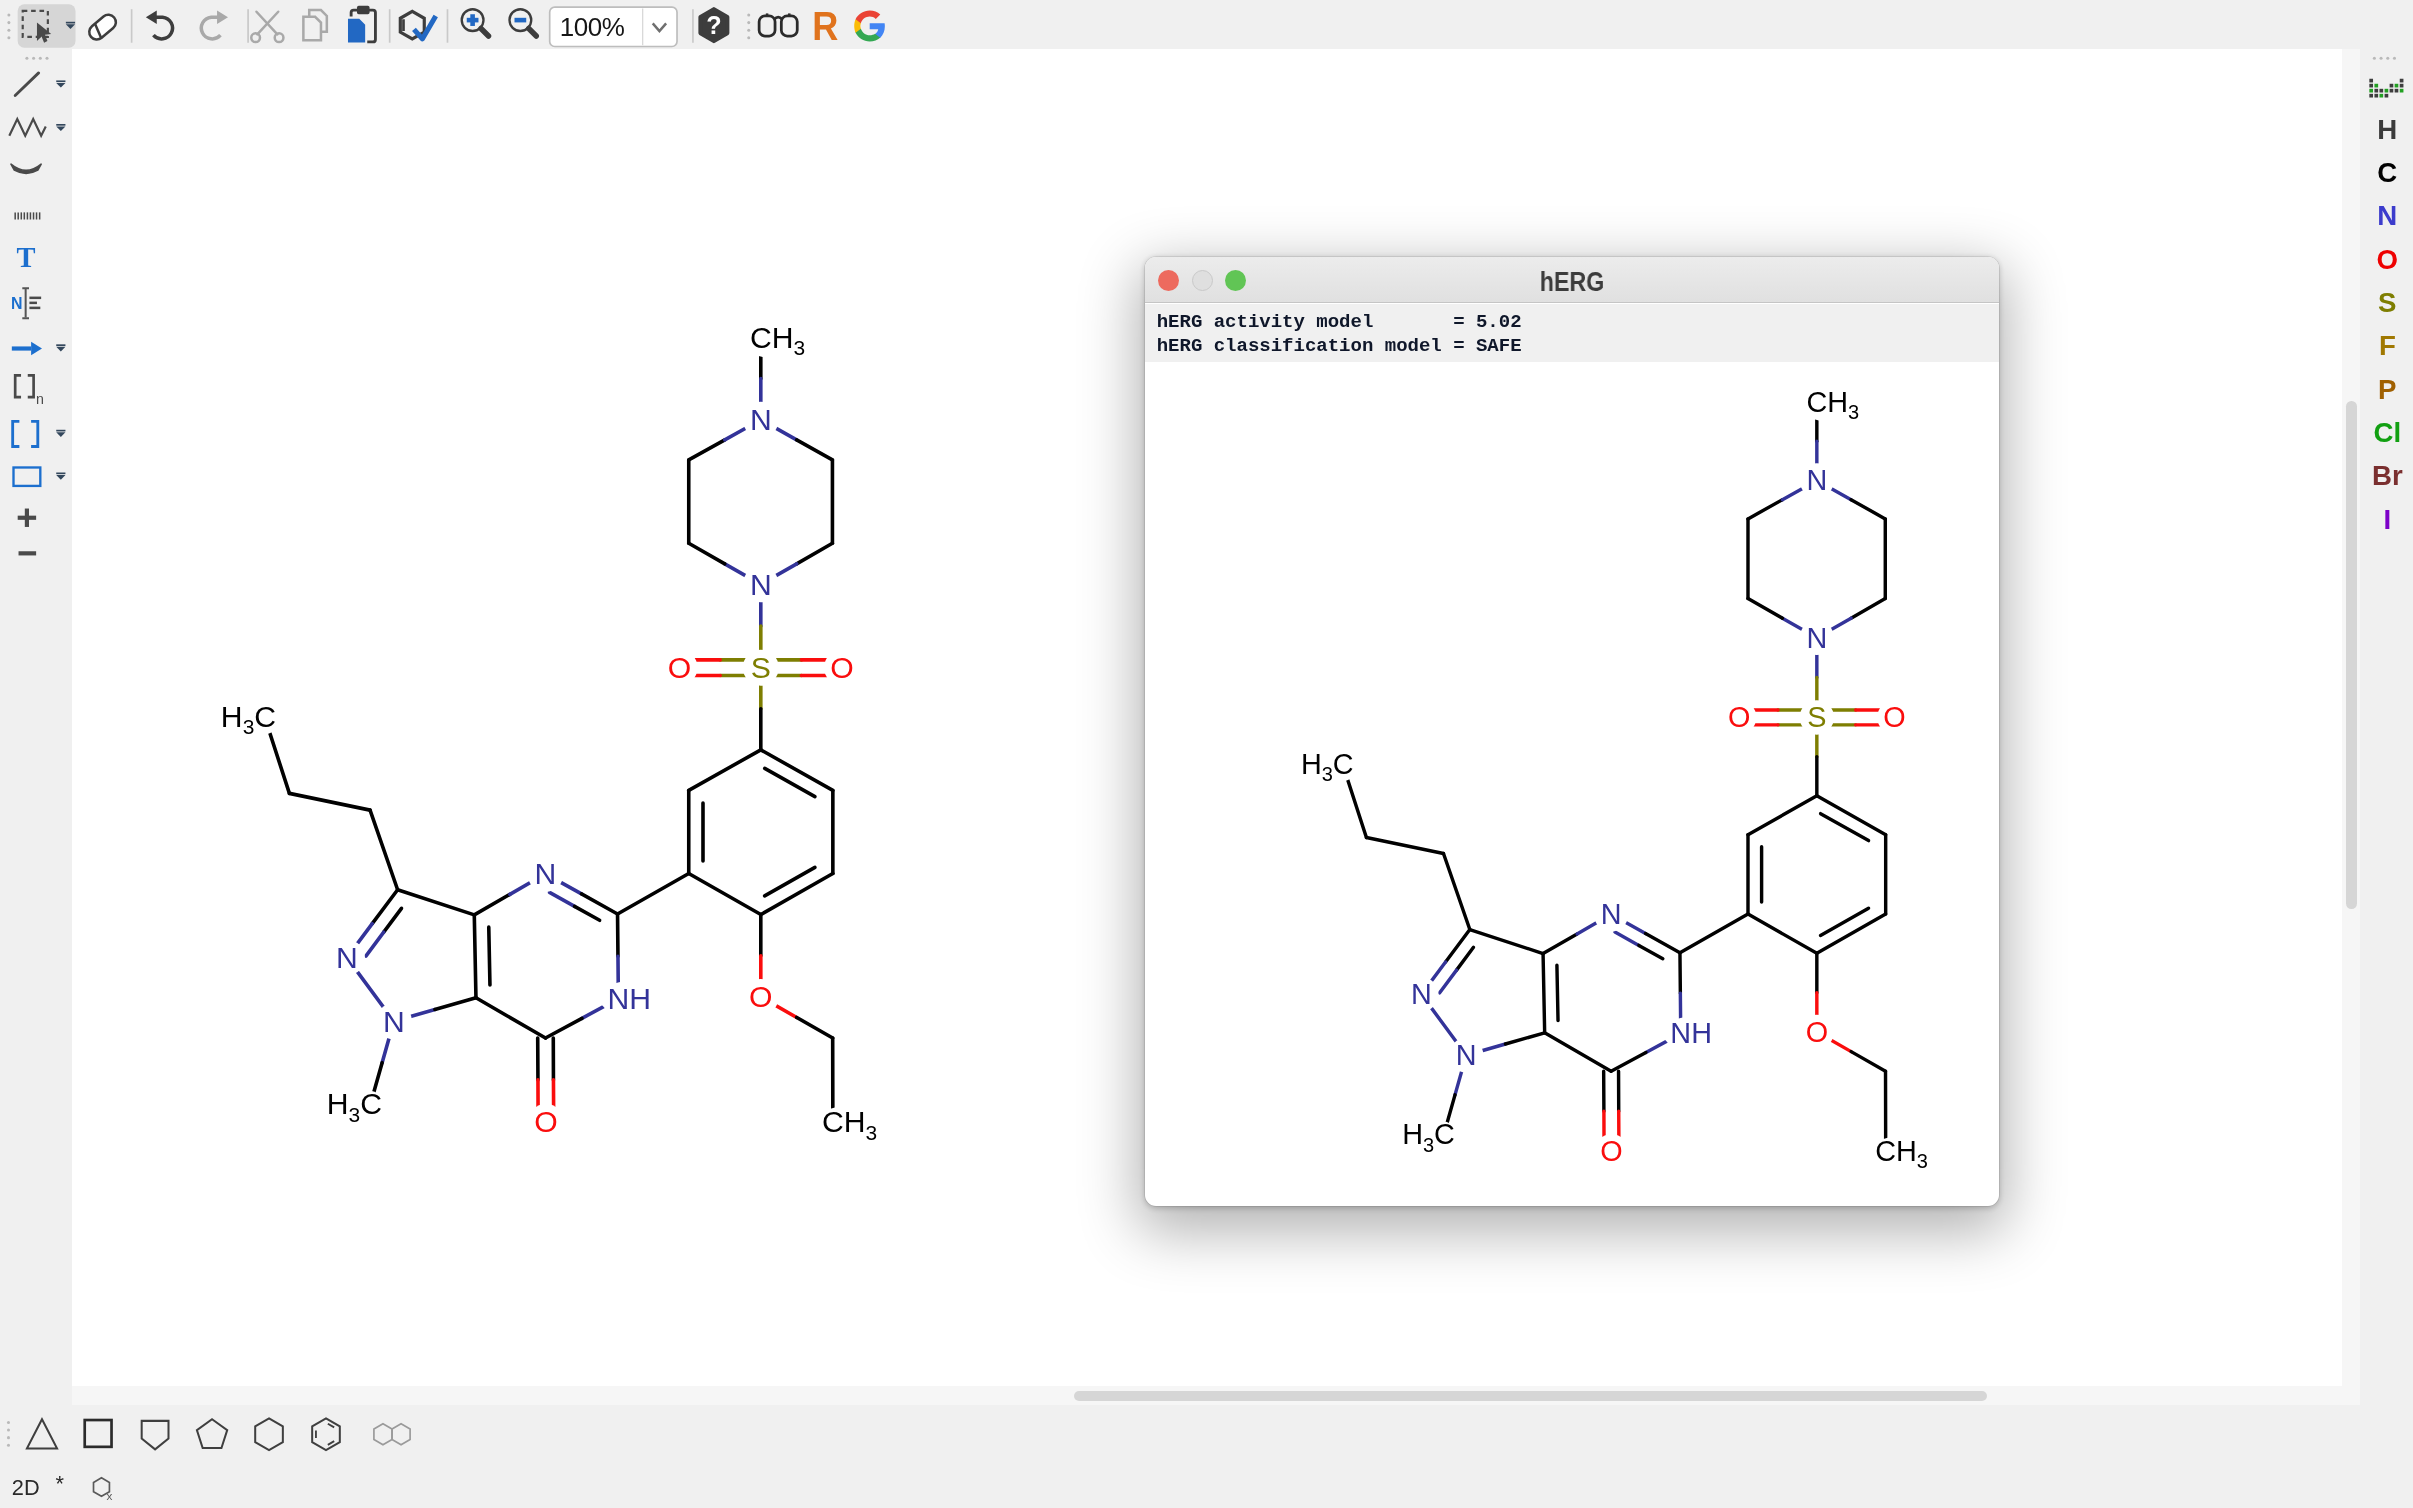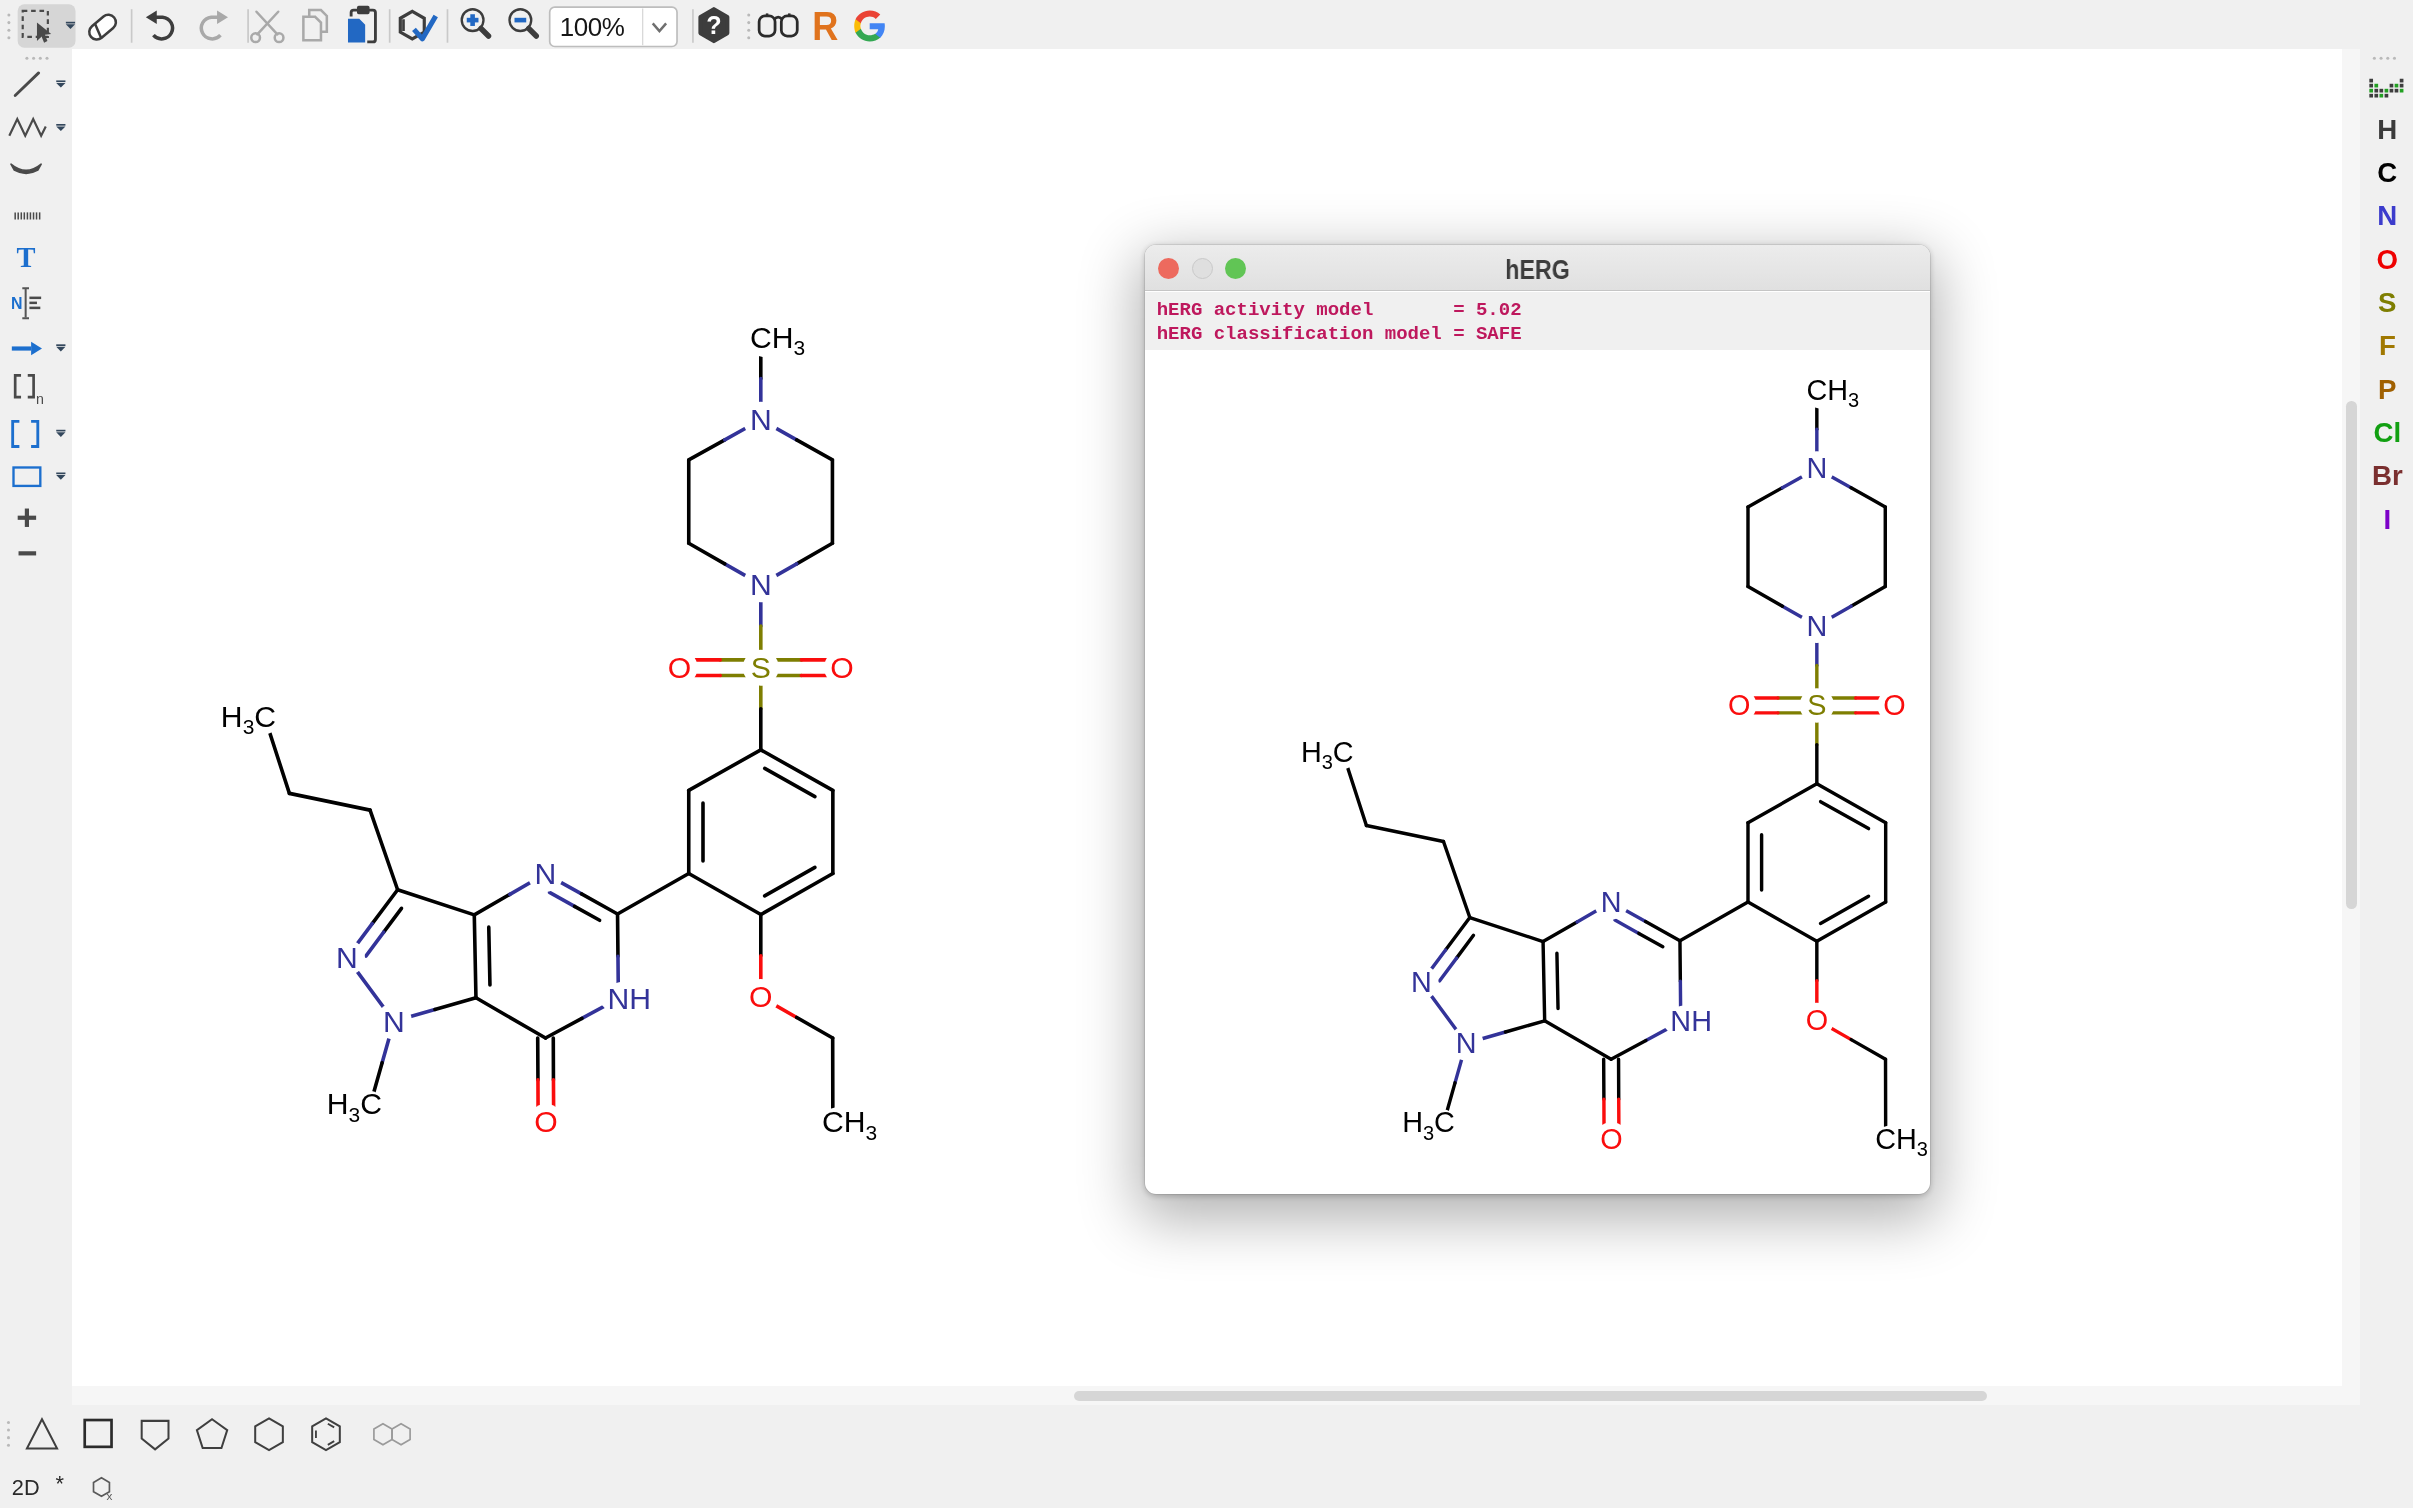--- a/index.html
+++ b/index.html
@@ -7,27 +7,27 @@
 .chrome{position:absolute;background:#f0f0f0}
 #top{left:0;top:0;width:2413px;height:49px}
 #left{left:0;top:49px;width:72px;height:1459px}
 #right{left:2360px;top:49px;width:54px;height:1459px}
 #bottomtb{left:72px;top:1405px;width:2288px;height:103px}
 #trackh{position:absolute;left:72px;top:1386px;width:2270px;height:19px;background:#f6f6f6}
 #thumbh{position:absolute;left:1074px;top:1391px;width:913px;height:10px;border-radius:5px;background:#d6d6d6}
 #trackv{position:absolute;left:2342px;top:49px;width:17.6px;height:1356px;background:#f6f6f6}
 #thumbv{position:absolute;left:2346px;top:401px;width:11px;height:508px;border-radius:5.4px;background:#d6d6d6}
 #ui{position:absolute;left:0;top:0;z-index:3;opacity:0.999;will-change:transform}
-#win{position:absolute;left:1145px;top:245px;width:785px;height:949px;border-radius:11px;background:#fff;
+#win{position:absolute;left:1145px;top:257px;width:854px;height:949px;border-radius:11px;background:#fff;
  box-shadow:0 18.4px 59px 7.5px rgba(0,0,0,0.30), 0 1.7px 6.7px rgba(0,0,0,0.22), 0 0 0 0.8px rgba(0,0,0,0.10);z-index:5;overflow:hidden}
 #titlebar{position:absolute;left:0;top:0;width:100%;height:46px;background:linear-gradient(#ececec,#e0e0e0);border-bottom:0.8px solid #c5c5c5}
 #title{opacity:0.999;will-change:transform;position:absolute;width:100%;text-align:center;top:10px;font-size:27px;font-weight:bold;color:#3c3c3c;transform:scaleX(0.86)}
 .tl{position:absolute;top:13.4px;width:21px;height:21px;border-radius:50%}
 #strip{opacity:0.999;will-change:transform;position:absolute;left:0;top:47px;width:100%;height:58px;background:#f0f0f0;
- font-family:"Liberation Mono",monospace;font-weight:bold;font-size:19px;line-height:24px;color:#be185d;
+ font-family:"Liberation Mono",monospace;font-weight:bold;font-size:19px;line-height:24px;color:#0f172a;
  padding:5.9px 0 0 11.7px;white-space:pre}
 #molwin{position:absolute;left:0;top:0;z-index:0;opacity:0.999;will-change:transform}
 </style></head>
 <body>
 <div id="root">
 <div class="chrome" id="top"></div>
 <div class="chrome" id="left"></div>
 <div class="chrome" id="right"></div>
 <div class="chrome" id="bottomtb"></div>
 <div id="trackh"></div>

